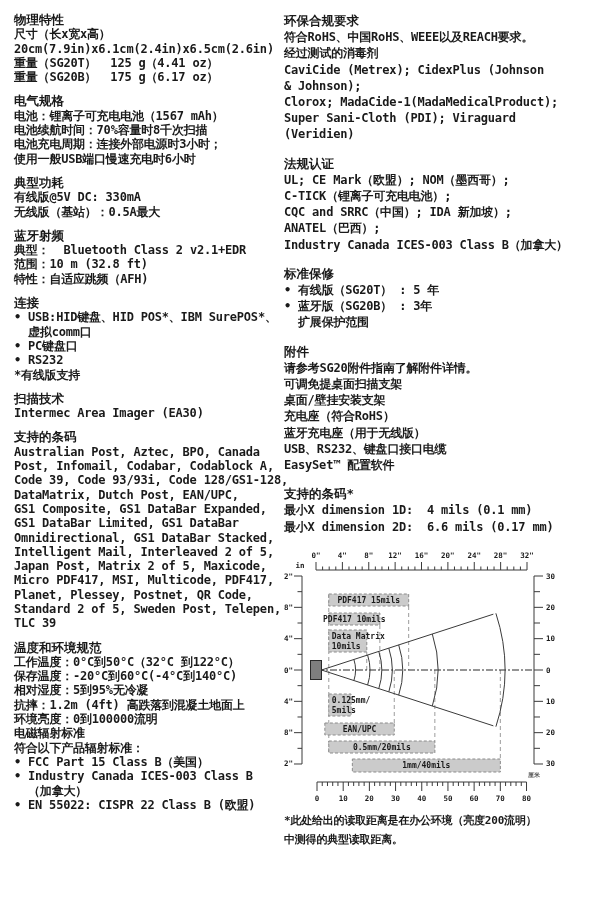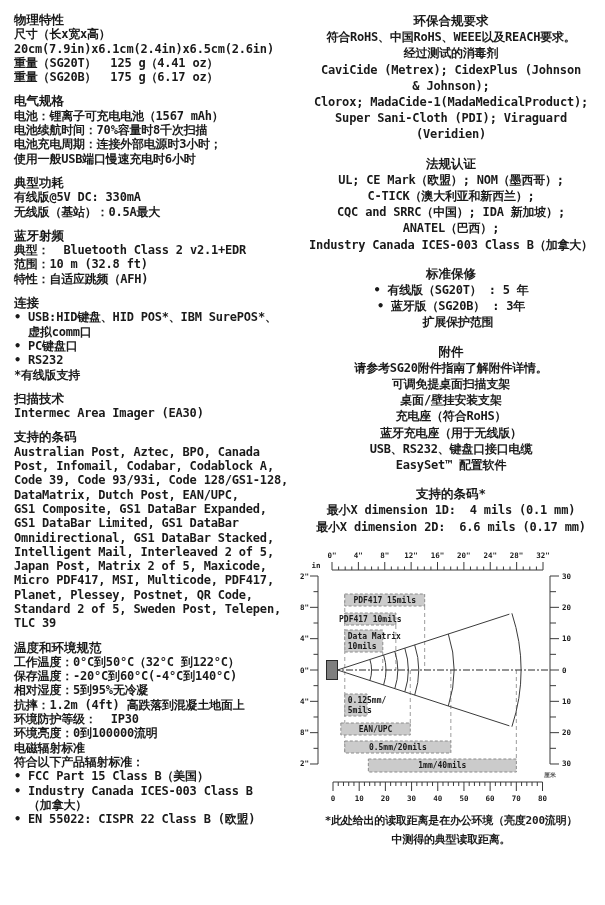--- a/index.html
+++ b/index.html
@@ -2,21 +2,21 @@
 <html><head>
 <meta charset="utf-8">
 <style>
   html,body{margin:0;padding:0;background:#ffffff;}
   body{width:605px;height:905px;overflow:hidden;
        font-family:"DejaVu Sans Mono","Liberation Mono",monospace;
        color:#1a1a1a;font-weight:700;}
   .page{position:relative;width:485px;height:905px;background:#fff;}
   .col{position:absolute;top:13px;}
   .col-left{left:14px;width:284px;}
-  .col-right{left:300px;width:302px;text-align:center;}
+  .col-right{left:284px;width:302px;}
   .section{margin-bottom:10px;}
   .col-right .section{margin-bottom:13px;}
   .sec-title{font-size:12.5px;line-height:14.3px;margin:0;font-weight:700;}
   .col-right .sec-title{line-height:16.2px;}
   .spec-line{font-size:12px;line-height:14.3px;margin:0;white-space:pre;
              font-weight:700;letter-spacing:-0.2px;}
   .col-right .spec-line{line-height:16.2px;}
   .chart-wrap{margin-top:4px;}
   svg text{font-family:"DejaVu Sans Mono","Liberation Mono",monospace;font-weight:700;}
   .footnote{font-size:11px;line-height:17px;margin:2px 0 0 0;white-space:pre;
@@ -79,21 +79,20 @@
         <p class="spec-line">Planet, Plessey, Postnet, QR Code,</p>
         <p class="spec-line">Standard 2 of 5, Sweden Post, Telepen,</p>
         <p class="spec-line">TLC 39</p>
       </div>
       <div class="section">
         <p class="sec-title">温度和环境规范</p>
         <p class="spec-line">工作温度：0°C到50°C（32°C 到122°C）</p>
         <p class="spec-line">保存温度：-20°C到60°C(-4°C到140°C)</p>
         <p class="spec-line">相对湿度：5到95%无冷凝</p>
         <p class="spec-line">抗摔：1.2m (4ft) 高跌落到混凝土地面上</p>
-        <p class="spec-line">环境防护等级：  IP30</p>
         <p class="spec-line">环境亮度：0到100000流明</p>
         <p class="spec-line">电磁辐射标准</p>
         <p class="spec-line">符合以下产品辐射标准：</p>
         <p class="spec-line">• FCC Part 15 Class B（美国）</p>
         <p class="spec-line">• Industry Canada ICES-003 Class B</p>
         <p class="spec-line">  （加拿大）</p>
         <p class="spec-line">• EN 55022: CISPR 22 Class B (欧盟)</p>
       </div>
     </div>
   <div class="col col-right" id="col-right">
@@ -104,21 +103,21 @@
           <p class="spec-line">经过测试的消毒剂</p>
           <p class="spec-line">CaviCide (Metrex); CidexPlus (Johnson</p>
           <p class="spec-line">&amp; Johnson);</p>
           <p class="spec-line">Clorox; MadaCide-1(MadaMedicalProduct);</p>
           <p class="spec-line">Super Sani-Cloth (PDI); Viraguard</p>
           <p class="spec-line">(Veridien)</p>
         </div>
         <div class="section">
           <p class="sec-title">法规认证</p>
           <p class="spec-line">UL; CE Mark（欧盟）; NOM（墨西哥）;</p>
-          <p class="spec-line">C-TICK（澳大利亚和新西兰）;</p>
+          <p class="spec-line">C-TICK（锂离子可充电电池）;</p>
           <p class="spec-line">CQC and SRRC（中国）; IDA 新加坡）;</p>
           <p class="spec-line">ANATEL（巴西）;</p>
           <p class="spec-line">Industry Canada ICES-003 Class B（加拿大）</p>
         </div>
         <div class="section">
           <p class="sec-title">标准保修</p>
           <p class="spec-line">• 有线版（SG20T） : 5 年</p>
           <p class="spec-line">• 蓝牙版（SG20B） : 3年</p>
           <p class="spec-line">  扩展保护范围</p>
         </div>

